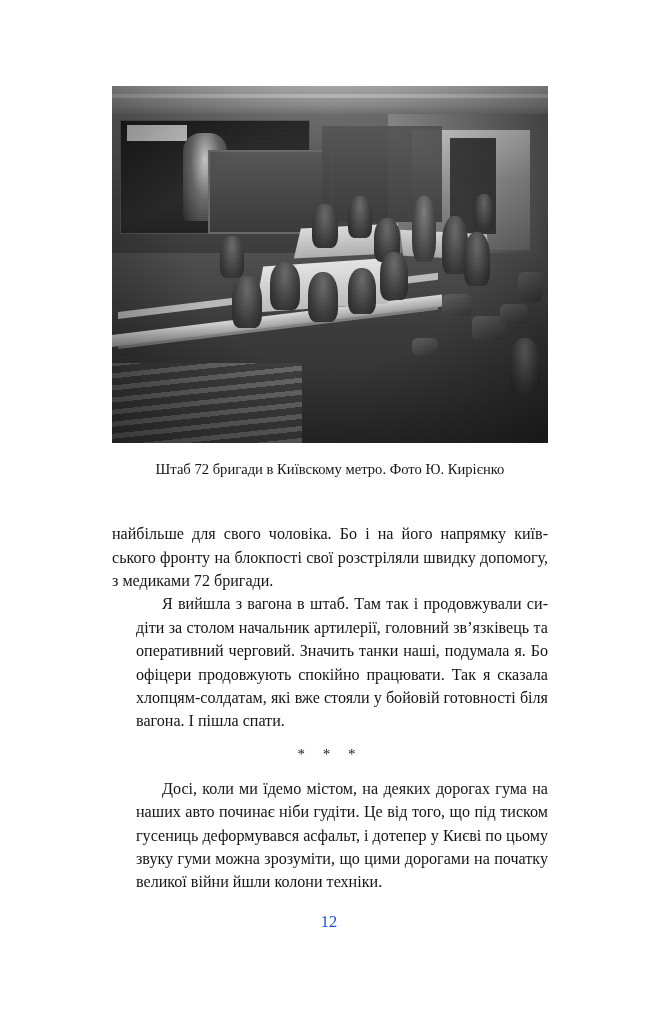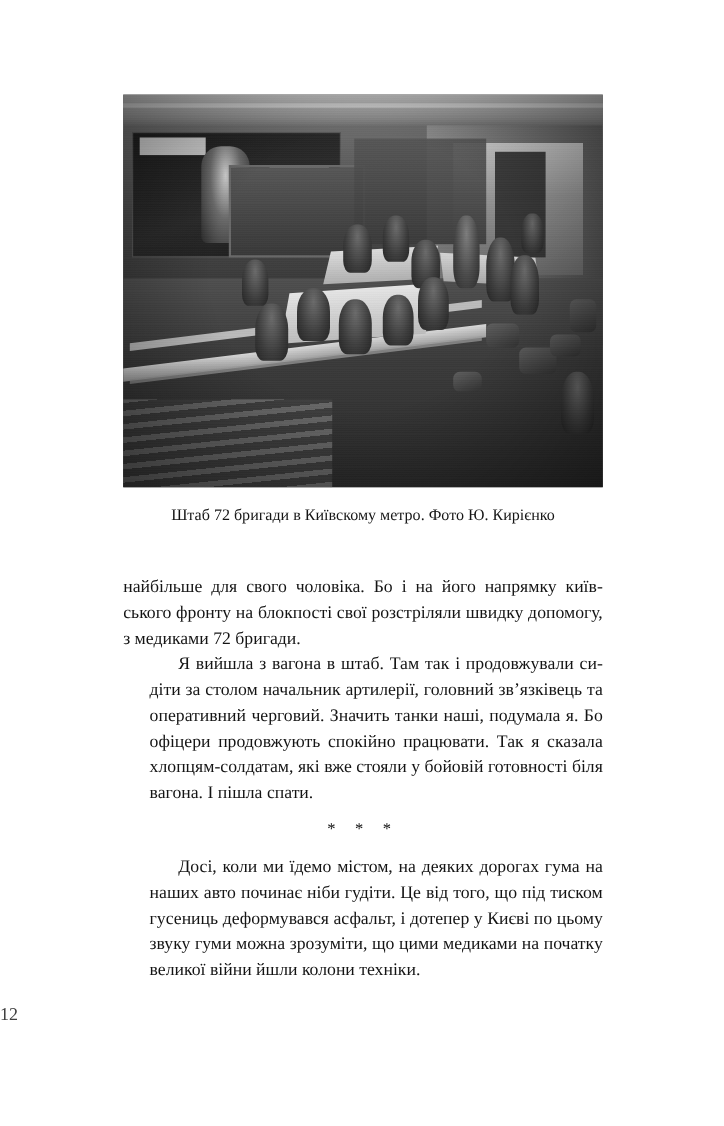--- a/index.html
+++ b/index.html
@@ -199,22 +199,23 @@
     text-align: center;
     letter-spacing: 7px;
     margin: 11px 0 11px 0 !important;
     font-size: 15px;
   }
   .folio {
     position: absolute;
     left: 0;
     width: 658px;
     top: 912px;
+    text-align: center;
     font-size: 16.4px;
-    color: #404040;
+    color: #1d4ed8;
   }
 </style>
 </head>
 <body>
 
 <div class="page">
 
   <figure class="figure">
     <div class="photo">
       <div class="ph-ceiling"></div>
@@ -266,17 +267,17 @@
       <div class="ph-grain"></div>
       <div class="ph-vignette"></div>
     </div>
     <figcaption class="caption">Штаб 72 бригади в Київскому метро. Фото Ю. Кирієнко</figcaption>
   </figure>
 
   <div class="body-text">
     <p>найбільше для свого чоловіка. Бо і на його напрямку київ­ського фронту на блокпості свої розстріляли швидку допо­могу, з медиками 72 бригади.</p>
     <p class="indent">Я вийшла з вагона в штаб. Там так і продовжували си­діти за столом начальник артилерії, головний зв’язківець та оперативний черговий. Значить танки наші, подумала я. Бо офіцери продовжують спокійно працювати. Так я ска­зала хлопцям-солдатам, які вже стояли у бойовій готовнос­ті біля вагона. І пішла спати.</p>
     <p class="sep">* * *</p>
-    <p class="indent">Досі, коли ми їдемо містом, на деяких дорогах гума на наших авто починає ніби гудіти. Це від того, що під тис­ком гусениць деформувався асфальт, і дотепер у Києві по цьому звуку гуми можна зрозуміти, що цими медиками на початку великої війни йшли колони техніки.</p>
+    <p class="indent">Досі, коли ми їдемо містом, на деяких дорогах гума на наших авто починає ніби гудіти. Це від того, що під тис­ком гусениць деформувався асфальт, і дотепер у Києві по цьому звуку гуми можна зрозуміти, що цими дорогами на початку великої війни йшли колони техніки.</p>
   </div>
 
   <div class="folio">12</div>
 </div>
 
 </body></html>

